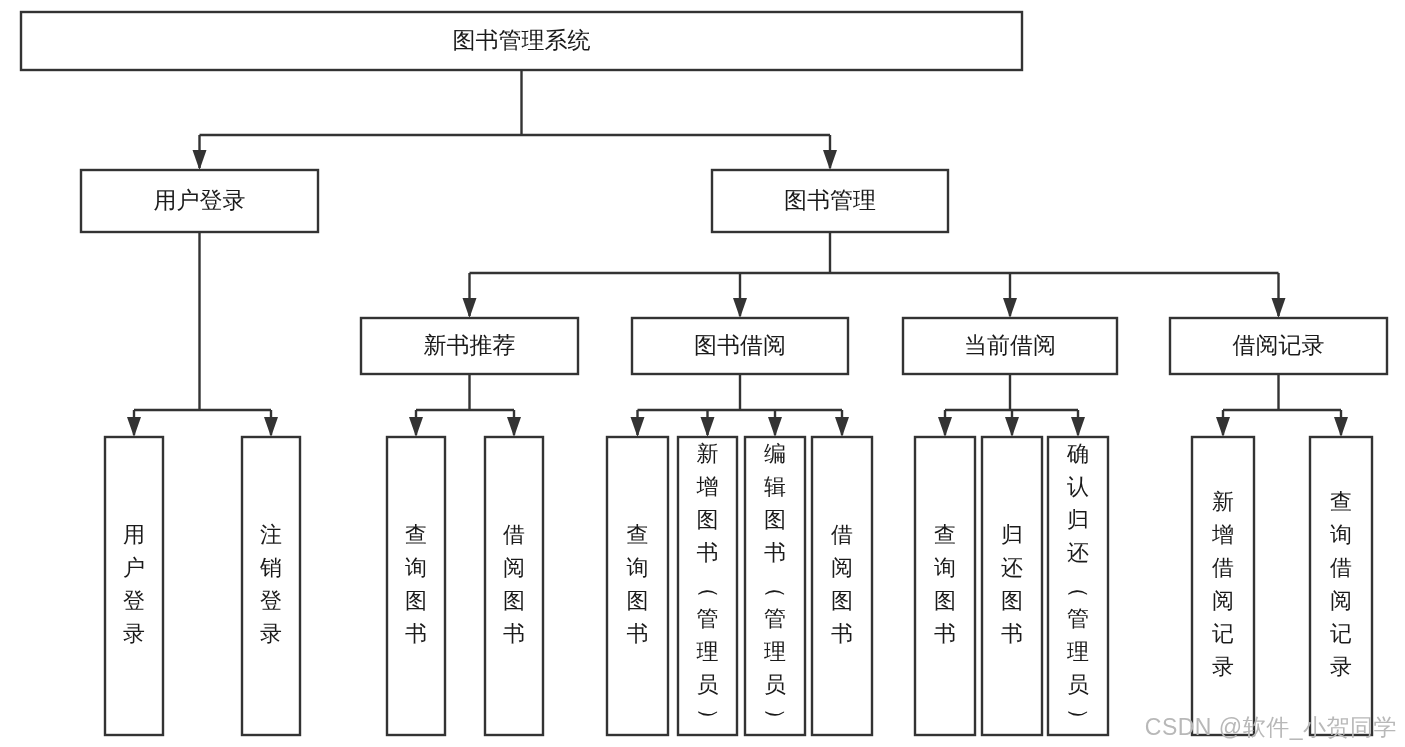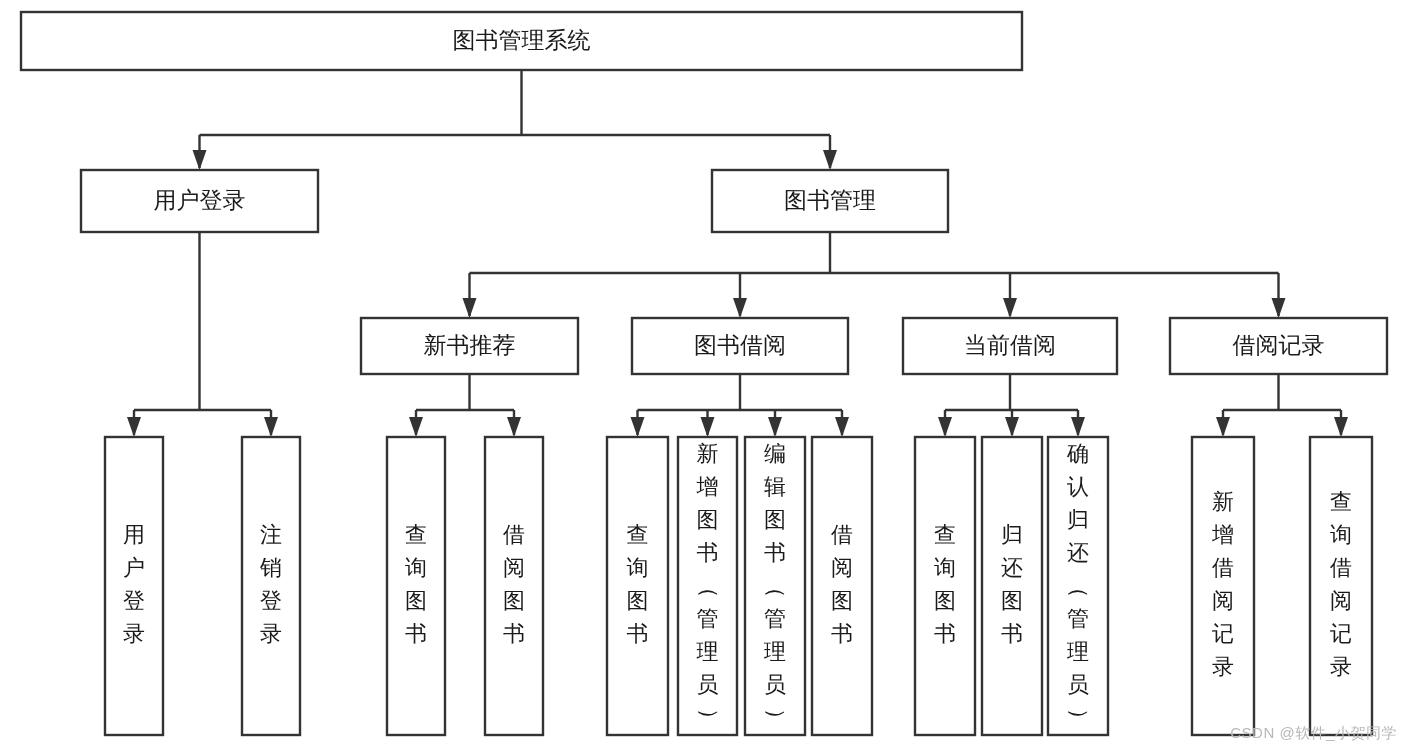--- a/index.html
+++ b/index.html
@@ -45,21 +45,21 @@
     font-size: 23px;
   }
   .label-v {
     font-size: 22px;
   }
   .watermark {
     position: absolute;
     right: 8px;
     bottom: 4px;
     font-family: "Liberation Sans", "DejaVu Sans", sans-serif;
-    font-size: 15px;
+    font-size: 23px;
     color: #b8b8b8;
     letter-spacing: 0.5px;
     white-space: nowrap;
     pointer-events: none;
   }
 </style>
 </head>
 <body>
 
 <div id="chart-root">

